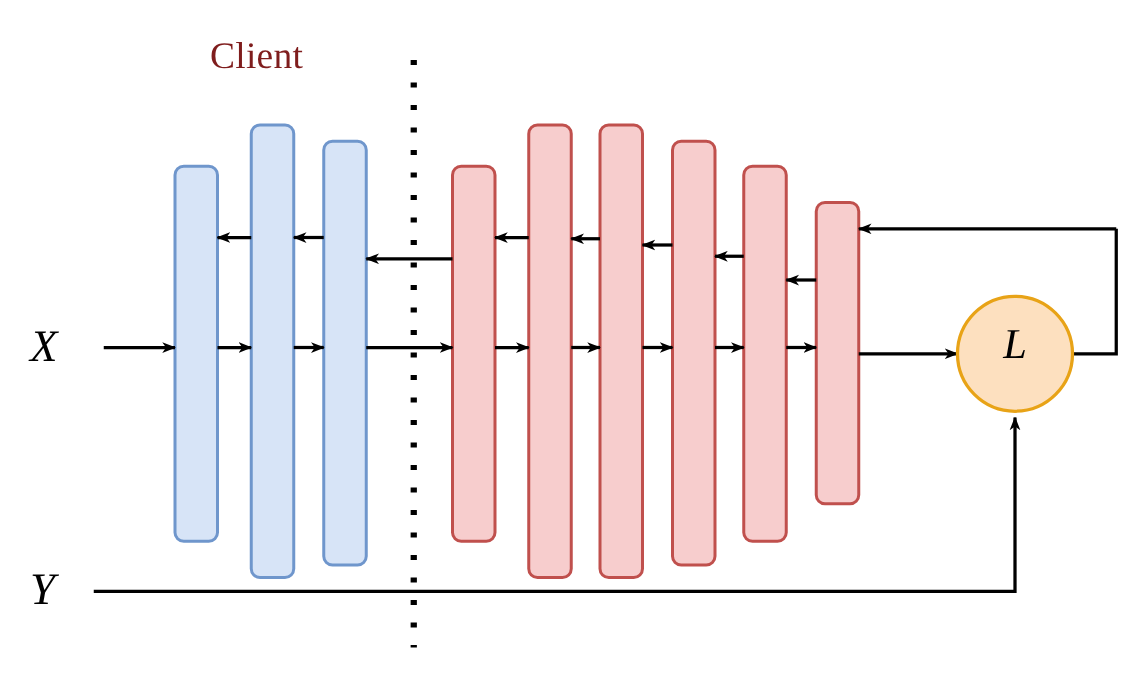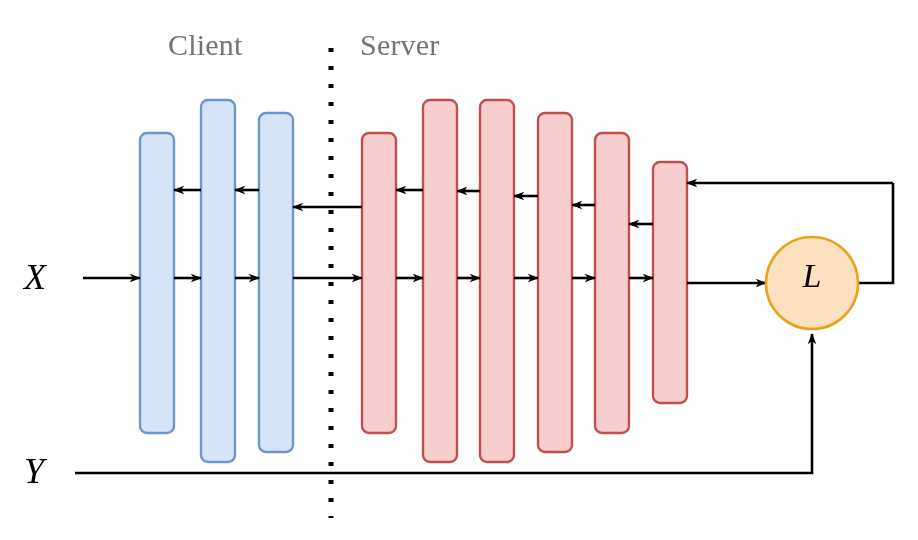--- a/index.html
+++ b/index.html
@@ -19,21 +19,21 @@
     position: absolute;
     top: 0;
     left: 0;
     width: 918px;
     height: 540px;
   }
   .section-label {
     position: absolute;
     font-family: "Liberation Serif", "DejaVu Serif", serif;
     font-size: 30px;
-    color: #737373;
+    color: #7f1d1d;
     white-space: nowrap;
     letter-spacing: 0.2px;
   }
   .io-label {
     position: absolute;
     font-family: "Liberation Serif", "DejaVu Serif", serif;
     font-style: italic;
     font-size: 36px;
     color: #000000;
     white-space: nowrap;
@@ -111,21 +111,20 @@
         <path d="M 75 473 L 812 473 L 812 334" fill="none" stroke="#000000" stroke-width="2.6" stroke-linejoin="miter" marker-end="url(#arrowhead)"></path>
       </g>
 
     <g id="loss-node-group">
         <circle cx="812" cy="283" r="46" fill="#fde0bf" stroke="#e8a317" stroke-width="2.6"></circle>
       </g>
   </svg>
 
   <div class="section-label" id="label-client" style="left: 168px; top: 28px;">Client</div>
 
-  <div class="section-label" id="label-server" style="left: 360px; top: 28px;">Server</div>
 
   <div class="io-label" id="label-x" style="left: 24px; top: 256px;">X</div>
 
   <div class="io-label" id="label-y" style="left: 24px; top: 450px;">Y</div>
 
   <div class="loss-label" id="label-loss" style="left: 772px; top: 257px; width: 80px; text-align: center;">L</div>
 
 </div>
 
 </body></html>

